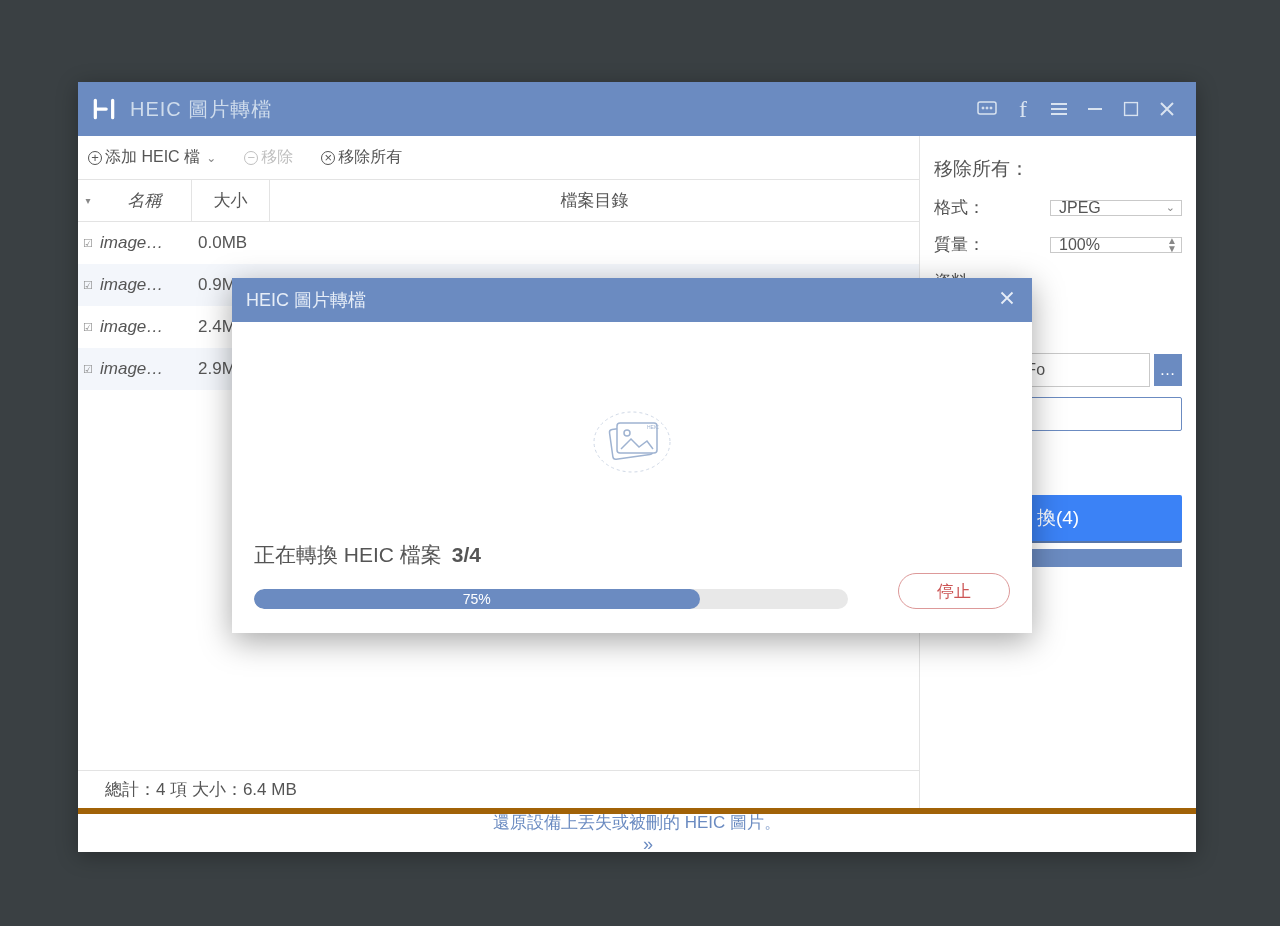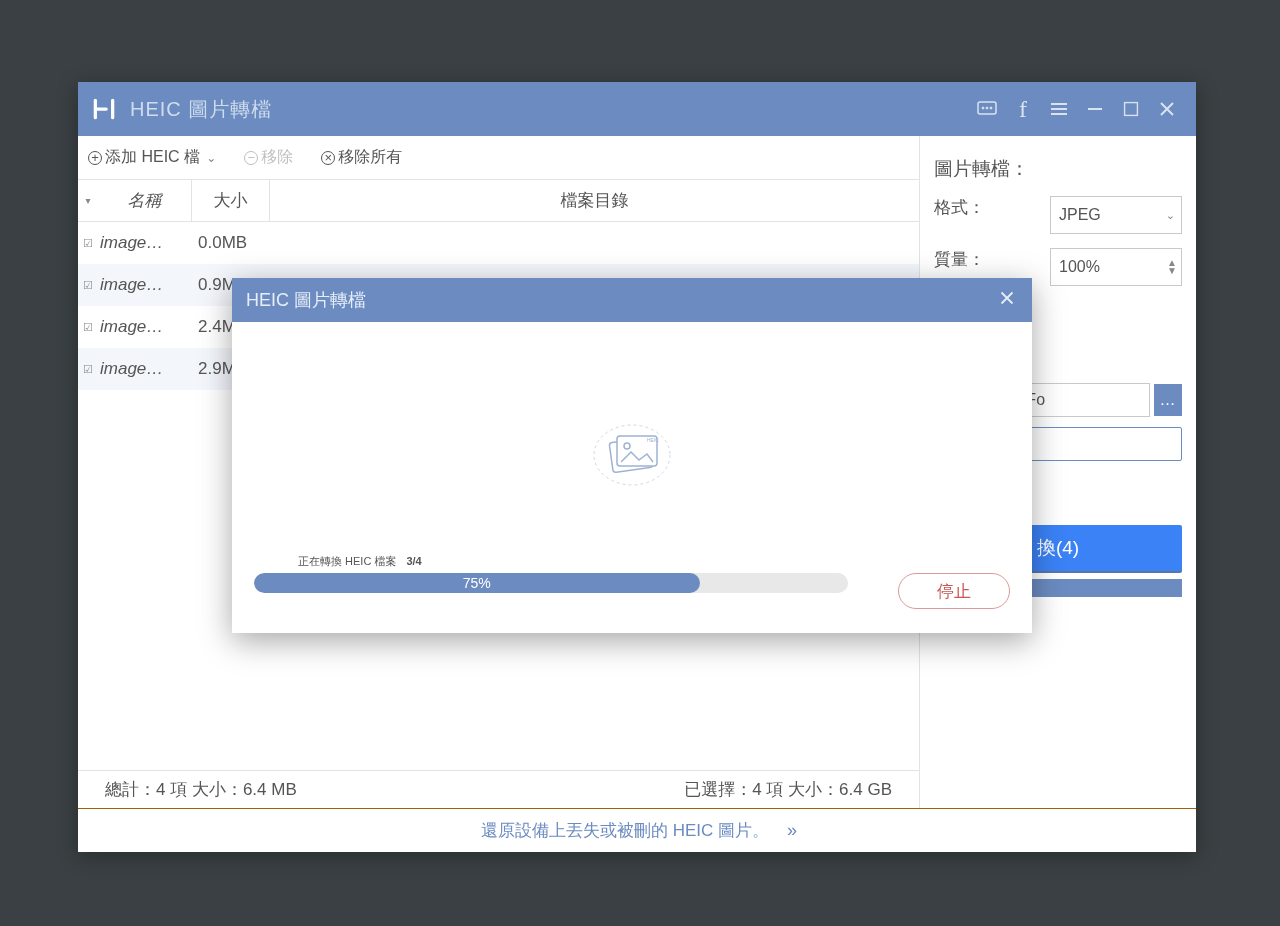--- a/index.html
+++ b/index.html
@@ -26,48 +26,48 @@
 .col-path { flex:1; text-align:center; height:100%; display:flex; align-items:center; justify-content:center;}
 .rows { flex:1; }
 .row { height: 42px; display: flex; align-items: center; color:#555; font-size:17px; }
 .row.alt { background:#f3f6fb; }
 .row .rcheck { width:20px; font-size:11px; color:#888; text-align:center;}
 .row .rname { width:94px; padding-left:2px; overflow:hidden; white-space:nowrap; text-overflow:ellipsis;font-style:italic;}
 .row .rsize { width:78px; padding-left:6px;}
 .row .rpath { flex:1; padding-left:6px; overflow:hidden; white-space:nowrap;}
 .statusbar { height: 38px; border-top:1px solid #e3e3e3; display:flex; align-items:center; padding:0 27px; color:#555; font-size:17px;}
 .statusbar .spacer{flex:1;}
-.footer { height:44px; display:flex; align-items:center; justify-content:center; color:#6b8bc1; font-size:17px; border-top:1px solid #a16207;}
+.footer { height:44px; display:flex; align-items:center; justify-content:center; color:#6b8bc1; font-size:17px; border-top:6px solid #a16207;flex-direction:column;}
 .footer .arrow { margin-left:18px; font-size:18px; letter-spacing:-4px;}
 .side-panel { width: 276px; padding: 14px 14px; color:#555; font-size:17px; display:flex; flex-direction:column;}
 .side-title { font-size:19px; margin-bottom:14px; margin-top:6px;}
-.side-row { display:flex; align-items:flex-start; margin-bottom:14px;}
+.side-row { display:flex; align-items:center; margin-bottom:14px;}
 .side-label { width:116px;}
-.side-select { flex:1; height:38px; border:1px solid #c9c9c9; display:flex; align-items:center; padding:0 8px; font-size:16px; position:relative; background:#fff;}
+.side-select { flex:1; height:16px; border:1px solid #c9c9c9; display:flex; align-items:center; padding:0 8px; font-size:16px; position:relative; background:#fff;}
 .side-select .dd { position:absolute; right:6px; font-size:11px; color:#888;}
 .spinner-btns { position:absolute; right:4px; display:flex; flex-direction:column; line-height:8px; font-size:10px; color:#888;}
 .side-text { margin-bottom:10px;}
 .path-row { display:flex; align-items:center; margin-top:50px;}
 .path-input { flex:1; height:34px; border:1px solid #c9c9c9; display:flex; align-items:center; padding:0 6px; font-size:16px; background:#fff; overflow:hidden;}
 .path-btn { width:28px; height:32px; background:#6b8bc1; color:#fff; display:flex; align-items:center; justify-content:center; margin-left:4px; font-size:16px; letter-spacing:1px;}
 .side-outline-box { height:34px; border:1px solid #6b8bc1; border-radius:2px; margin-top:10px;}
 .convert-btn { height:46px; background:#3b82f6; color:#fff; display:flex; align-items:center; justify-content:center; font-size:19px; border-radius:2px; margin-top:64px; box-shadow:0 2px 0 #5876a8;}
 .plain-bar { height:18px; background:#6b8bc1; margin-top:8px;}
 
 
 .modal { position:absolute; left:232px; top:278px; width:800px; height:355px; background:#fff; box-shadow:0 8px 30px rgba(0,0,0,0.35); display:flex; flex-direction:column;}
 .modal-title { height:44px; background:#6b8bc1; color:#e6edf7; display:flex; align-items:center; padding:0 14px; font-size:18px;}
 .modal-title .spacer{flex:1;}
 .modal-close { cursor:pointer; }
 .modal-body { flex:1; display:flex; flex-direction:column; align-items:center; justify-content:flex-end; padding-bottom:24px;}
 .modal-illustration { margin-top:50px; margin-bottom:60px;}
 .progress-row { width:100%; padding:0 22px;}
-.progress-label { display:flex; align-items:baseline; color:#555; font-size:11px; margin-bottom:4px;margin-left:44px;}
+.progress-label { display:flex; align-items:baseline; color:#555; font-size:21px; margin-bottom:4px;}
 .progress-label .count { margin-left:10px;font-weight:bold;}
-.progress-container { display:flex; align-items:flex-start;gap:28px;}
+.progress-container { display:flex; align-items:flex-end;gap:28px;}
 .progress-bar { flex:1; height:20px; background:#e8e8e8; border-radius:10px; position:relative; overflow:hidden;}
 .progress-fill { position:absolute; left:0; top:0; bottom:0; width:75%; background:#6b8bc1; border-radius:10px; display:flex; align-items:center; justify-content:center; color:#fff; font-size:14px;}
 .stop-btn { width:112px; height:36px; border:1px solid #d99; border-radius:18px; color:#c55; display:flex; align-items:center; justify-content:center; font-size:17px; margin-left:22px; cursor:pointer; background:#fff;}
 </style>
 </head>
 <body>
 
 <div class="app-window">
   <div class="titlebar">
     <div class="app-logo">
@@ -155,26 +155,25 @@
           <div class="rcheck">☑</div>
           <div class="rname">image…</div>
           <div class="rsize">2.9M</div>
           <div class="rpath"></div>
         </div>
       </div>
 
       <div class="statusbar">
         <span>總計：4 項 大小：6.4 MB</span>
         <span class="spacer"></span>
-        <span>已選擇：4 項 大小：6.4 GB</span>
       </div>
     </div>
 
     <div class="side-panel">
-      <div class="side-title">圖片轉檔：</div>
+      <div class="side-title">移除所有：</div>
       <div class="side-row">
         <div class="side-label">格式：</div>
         <div class="side-select">
           <span>JPEG</span>
           <span class="dd">⌄</span>
         </div>
       </div>
       <div class="side-row">
         <div class="side-label">質量：</div>
         <div class="side-select">

